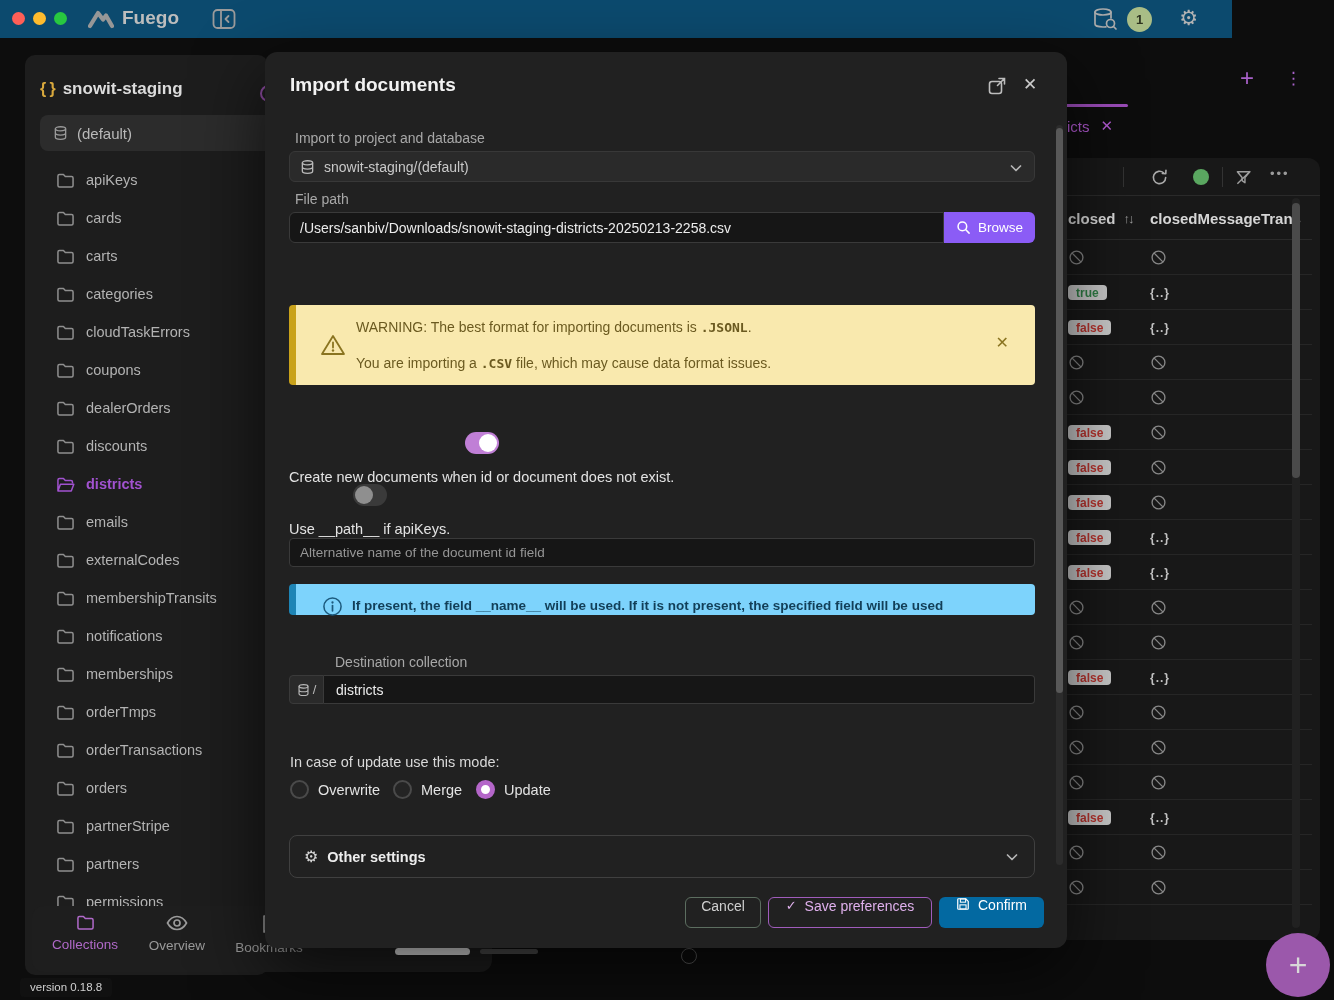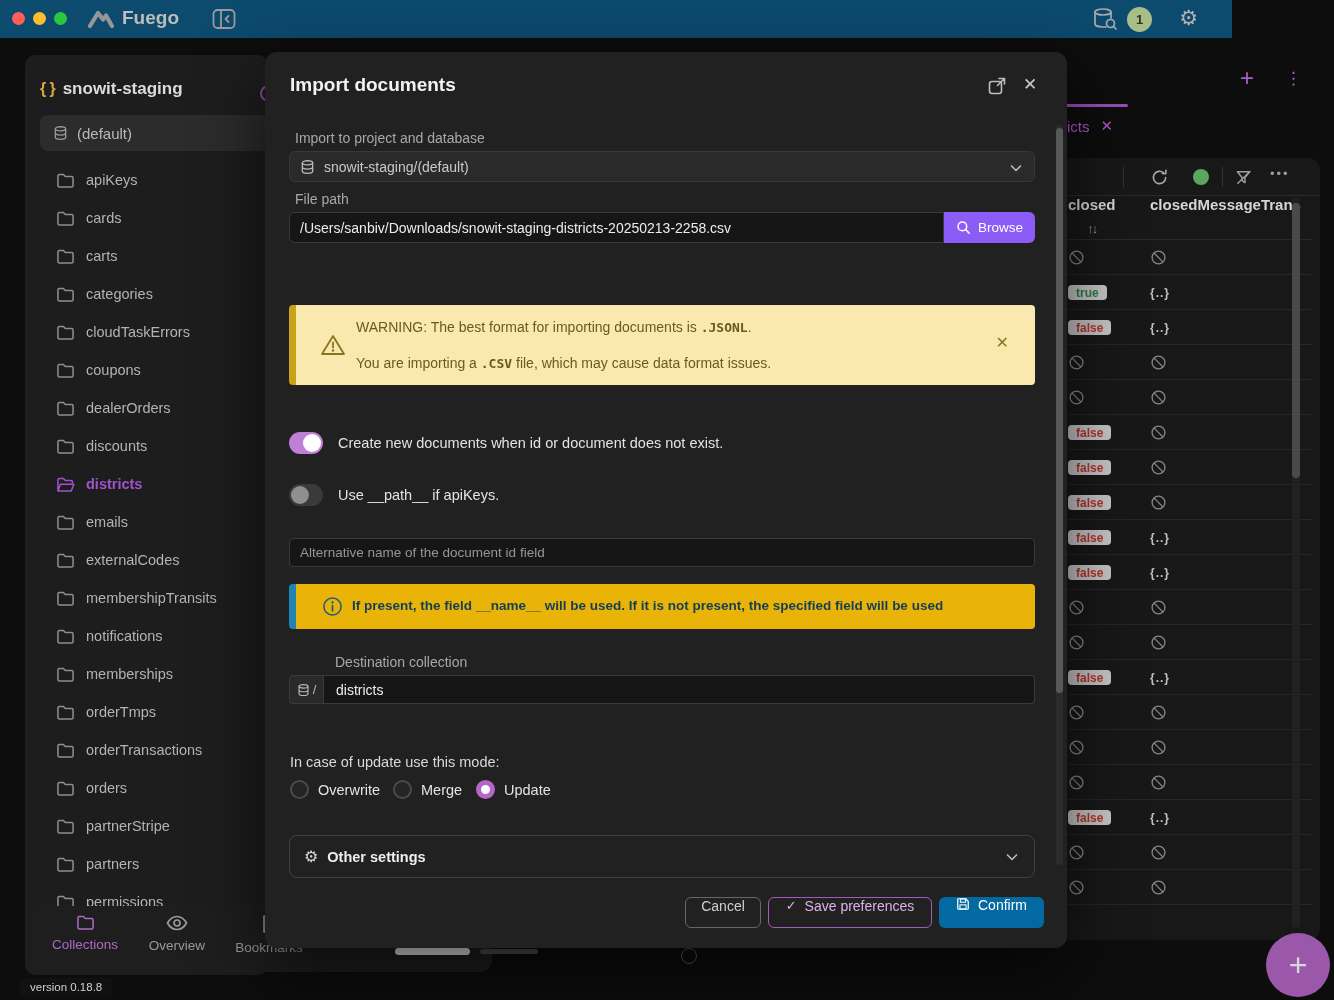--- a/index.html
+++ b/index.html
@@ -45,21 +45,21 @@
   .bg-tab { position:absolute; left:1062px; top:117px; color:#b159d1; font-size:15px; z-index:2; display:flex; gap:11px; align-items:center; cursor:pointer; }
   .bg-plus { position:absolute; left:1240px; top:64px; color:#a861c9; font-size:24px; font-weight:300; z-index:2; cursor:pointer; }
   .bg-kebab { position:absolute; left:1285px; top:68px; color:#a861c9; font-size:17px; z-index:2; cursor:pointer; letter-spacing:0; }
   .table-panel { position:absolute; left:650px; top:158px; width:670px; height:782px; background:#181818; border-radius:12px; z-index:1; }
   .tp-toolbar { position:absolute; left:0; top:0; width:670px; height:38px; border-bottom:1px solid #2a2a2a; }
   .vdiv { position:absolute; top:9px; width:1px; height:20px; background:#333; }
   .tp-icon { position:absolute; top:10px; }
   .status-dot { position:absolute; left:543px; top:11px; width:16px; height:16px; border-radius:50%; background:#5aa760; }
   .tp-dots { position:absolute; left:620px; top:8px; color:#9a9a9a; font-size:13px; letter-spacing:2px; }
   .thead { position:absolute; left:0; top:38px; width:662px; height:44px; border-bottom:1px solid #2a2a2a; }
-  .th { position:absolute; top:0; height:44px; display:flex; align-items:center; gap:8px; color:#d6d6d6; font-size:15px; font-weight:bold; white-space:nowrap;flex-direction:column; }
+  .th { position:absolute; top:0; height:44px; display:flex; align-items:center; gap:8px; color:#d6d6d6; font-size:15px; font-weight:bold; white-space:nowrap; }
   .th1 { left:418px; }
   .th2 { left:500px; }
   .sort-glyph { font-size:13px; color:#9e9e9e; letter-spacing:-2px; font-weight:normal; }
   .tbody { position:absolute; left:0; top:82px; width:662px; height:668px; overflow:hidden; }
   .trow { position:relative; height:35px; border-bottom:1px solid #262626; }
   .cell { position:absolute; top:0; height:35px; display:flex; align-items:center; }
   .c1 { left:418px; } .c2 { left:500px; }
   .badge { background:#c7c7c7; border-radius:4px; padding:1px 8px 0; font-size:12px; font-weight:bold; }
   .badge.true { color:#2f7d45; }
   .badge.false { color:#b5342e; }
@@ -84,31 +84,31 @@
   .m-select { position:absolute; left:24px; top:99px; width:746px; height:31px; background:#2a2a2a; border:1px solid #383838; border-radius:6px; display:flex; align-items:center; gap:9px; padding-left:10px; color:#c9c9c9; font-size:14px; cursor:pointer; }
   .m-select .chev { position:absolute; right:10px; top:8px; }
   .path-input { position:absolute; left:24px; top:160px; width:655px; height:31px; background:#161616; border:1px solid #3a3a3a; border-radius:6px 0 0 6px; color:#ececec; font-size:14px; padding:0 10px; font-family:"Liberation Sans", sans-serif; }
   .browse-btn { position:absolute; left:679px; top:160px; width:91px; height:31px; background:#8b5cf6; border:none; border-radius:0 6px 6px 0; color:#fff; font-size:13.5px; display:flex; align-items:center; justify-content:center; gap:7px; cursor:pointer; font-family:"Liberation Sans", sans-serif; }
   .warnbox { position:absolute; left:24px; top:253px; width:746px; height:80px; background:#f9e9ae; border-left:7px solid #c9a21a; border-radius:4px; }
   .warn-tri { position:absolute; left:24px; top:28px; }
   .warn-l1 { position:absolute; left:60px; top:14px; color:#6b5a20; font-size:14px; }
   .warn-l2 { position:absolute; left:60px; top:50px; color:#6b5a20; font-size:14px; }
   .mono { font-family:"DejaVu Sans Mono", monospace; font-weight:bold; font-size:13px; }
   .warn-x { position:absolute; right:26px; top:28px; color:#8a7420; font-size:16px; cursor:pointer; }
-  .toggle-row { position:absolute; left:24px; display:flex; align-items:center; gap:15px; }
+  .toggle-row { position:absolute; left:24px; display:flex; align-items:center; gap:15px;flex-direction:column; }
   .switch { width:34px; height:22px; border-radius:11px; position:relative; cursor:pointer; flex:none; }
   .switch.on { background:#c07fd6; }
   .switch.off { background:#3a3a3a; }
   .knob { position:absolute; top:2px; width:18px; height:18px; border-radius:50%; }
   .switch.on .knob { right:2px; background:#fff; }
   .switch.off .knob { left:2px; background:#8f8f8f; }
   .toggle-label { color:#e3e3e3; font-size:14.5px; }
   .alt-input { position:absolute; left:24px; top:486px; width:746px; height:29px; background:#161616; border:1px solid #3a3a3a; border-radius:4px; color:#ececec; font-size:13.5px; padding:0 10px; font-family:"Liberation Sans", sans-serif; }
   .alt-input::placeholder { color:#969696; }
-  .infobox { position:absolute; left:24px; top:532px; width:746px; height:45px; background:#eab308; border-left:7px solid #1d84b5; border-radius:4px; }
+  .infobox { position:absolute; left:24px; top:532px; width:746px; height:31px; background:#7dd3fc; border-left:7px solid #1d84b5; border-radius:4px; }
   .info-i { position:absolute; left:26px; top:12px; }
   .info-text { position:absolute; left:56px; top:14px; color:#123f58; font-size:13.5px; font-weight:bold; }
   .dest-prefix { position:absolute; left:24px; top:623px; width:35px; height:29px; background:#2a2a2a; border:1px solid #3a3a3a; border-radius:4px 0 0 4px; display:flex; align-items:center; justify-content:center; gap:3px; color:#b9b9b9; font-size:13px; }
   .dest-input { position:absolute; left:59px; top:623px; width:711px; height:29px; background:#161616; border:1px solid #3a3a3a; border-left:none; border-radius:0 4px 4px 0; color:#ececec; font-size:14px; padding:0 12px; font-family:"Liberation Sans", sans-serif; }
   .mode-label { position:absolute; left:25px; top:702px; color:#d9d9d9; font-size:14.5px; }
   .radio-row { position:absolute; left:0; top:728px; width:770px; height:22px; }
   .radio-opt { position:absolute; top:0; display:flex; align-items:center; gap:9px; color:#e3e3e3; font-size:14.5px; cursor:pointer; }
   .radio-opt:nth-child(1) { left:25px; }
   .radio-opt:nth-child(2) { left:128px; }
   .radio-opt:nth-child(3) { left:211px; }

